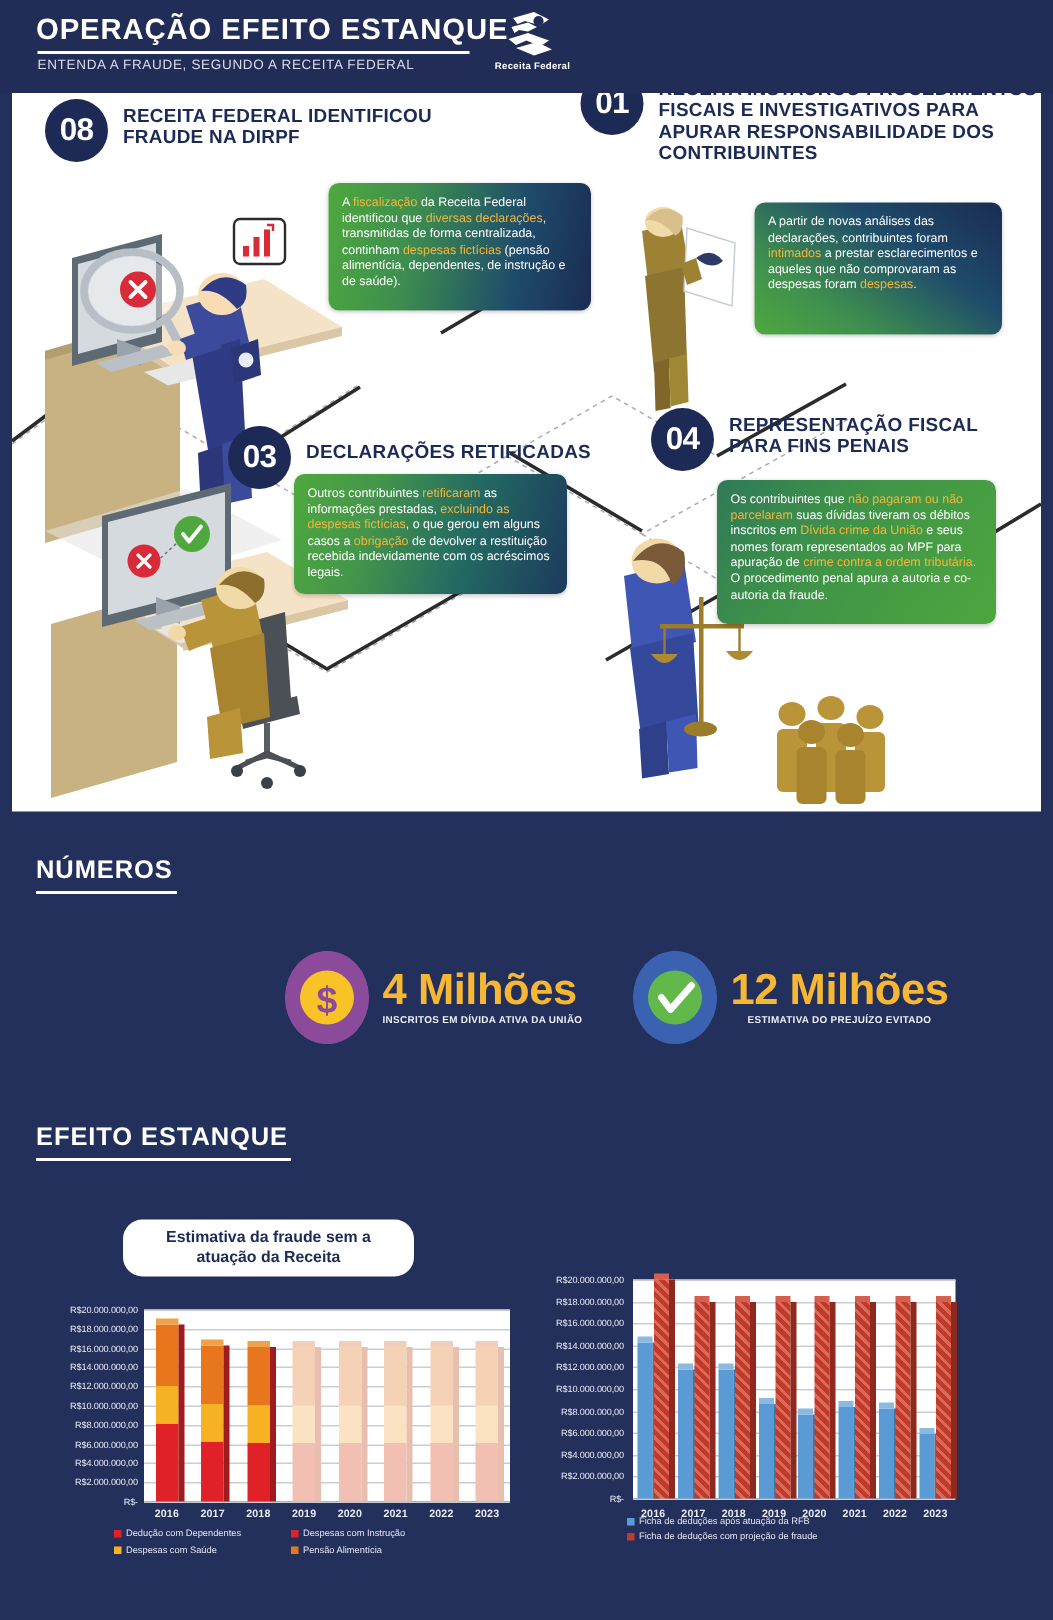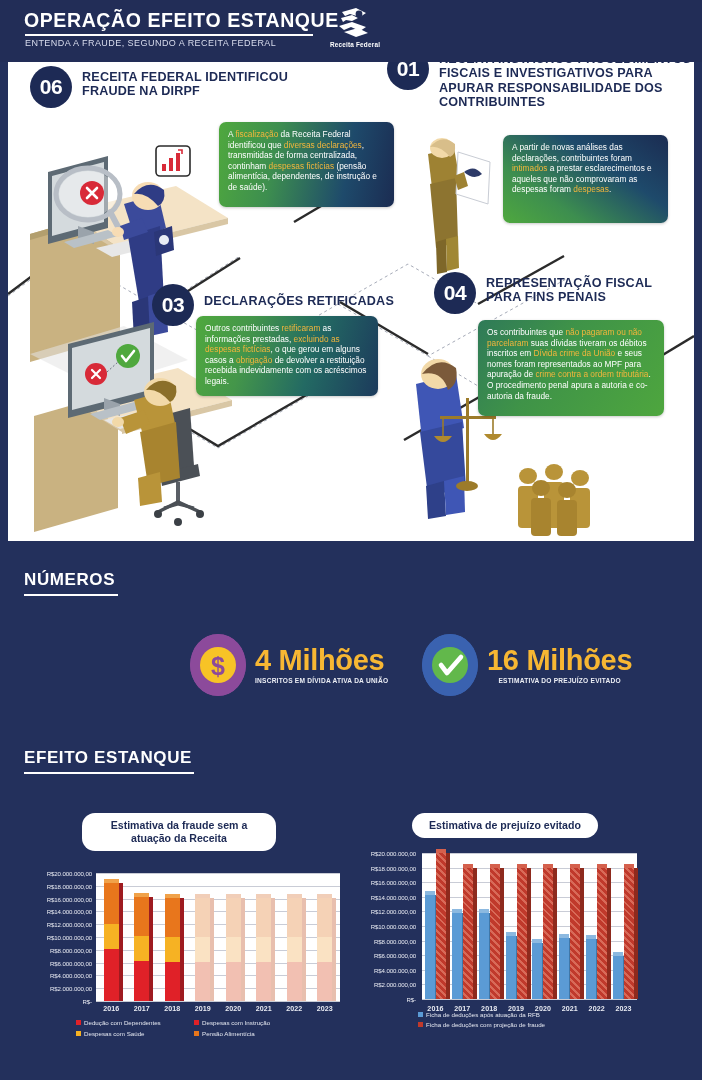--- a/index.html
+++ b/index.html
@@ -331,21 +331,21 @@
         <path d="M9 12 L20 9 L26 12 L20 15 L14 14 L11 16 Z" fill="#ffffff"></path>
         <path d="M7 20 L20 16 L34 21 L28 25 L19 21 L12 24 Z" fill="#ffffff"></path>
         <path d="M12 26 L26 22 L36 27 L24 31 Z" fill="#ffffff"></path>
         <circle cx="27" cy="8" r="3.4" fill="#222d57"></circle>
       </svg>
       <div class="logo-text">Receita Federal</div>
     </div>
   </div>
 
   <div class="step" style="left:30px; top:66px;">
-    <div class="badge">06</div>
+    <div class="badge">08</div>
     <div class="step-title" style="width:230px;">RECEITA FEDERAL IDENTIFICOU
 FRAUDE NA DIRPF</div>
   </div>
   <div class="cbox g-lr" style="left:179px; top:122px; width:175px; height:85px;">A <em>fiscalização</em> da Receita Federal identificou que <em>diversas declarações</em>, transmitidas de forma centralizada, continham <em>despesas fictícias</em> (pensão alimentícia, dependentes, de instrução e de saúde).</div>
 
   <div class="step" style="left:387px; top:48px;">
     <div class="badge">01</div>
     <div class="step-title" style="width:270px;">RECEITA INSTAUROU PROCEDIMENTOS
 FISCAIS E INVESTIGATIVOS PARA
 APURAR RESPONSABILIDADE DOS
@@ -386,21 +386,21 @@
 
   <div class="stat" style="left:422px; top:634px;">
     <div class="stat-ico" style="background:#3a62b0;">
       <svg viewBox="0 0 56 62" width="56" height="62">
         <ellipse cx="28" cy="31" rx="28" ry="31" fill="#3a62b0"></ellipse>
         <circle cx="28" cy="31" r="18" fill="#62b84b"></circle>
         <path d="M19 31 l6 8 l14 -16" stroke="#ffffff" stroke-width="4.6" fill="none" stroke-linecap="round" stroke-linejoin="round"></path>
       </svg>
     </div>
     <div class="stat-txt">
-      <div class="stat-num">16 Milhões</div>
+      <div class="stat-num">12 Milhões</div>
       <div class="stat-lbl">ESTIMATIVA DO PREJUÍZO EVITADO</div>
     </div>
   </div>
 
   <div class="sec-head" style="left:24px; top:748px;">EFEITO ESTANQUE</div>
   <div class="sec-rule" style="left:24px; top:772px; width:170px;"></div>
 
   <div class="chart" style="left:8px; top:805px; width:340px; height:250px;">
     <div class="chart-title-pill" style="left:74px; top:8px; width:194px;">Estimativa da fraude sem a
 atuação da Receita</div>
@@ -510,21 +510,20 @@
           <span>Despesas com Saúde</span>
         </div>
         <div class="leg-item" style="left: 118px; top: 11px;">
           <span class="leg-sw" style="background: rgb(232, 118, 28);"></span>
           <span>Pensão Alimentícia</span>
         </div>
       </div>
   </div>
 
   <div class="chart" style="left:352px; top:805px; width:348px; height:250px;">
-    <div class="chart-title-pill" style="left:60px; top:8px; width:186px;">Estimativa de prejuízo evitado</div>
     <div id="chart2-yticks">
         <div class="ytick" style="left: 0px; width: 64px; top: 45px;">R$20.000.000,00</div>
         <div class="ytick" style="left: 0px; width: 64px; top: 59.6px;">R$18.000.000,00</div>
         <div class="ytick" style="left: 0px; width: 64px; top: 74.2px;">R$16.000.000,00</div>
         <div class="ytick" style="left: 0px; width: 64px; top: 88.8px;">R$14.000.000,00</div>
         <div class="ytick" style="left: 0px; width: 64px; top: 103.4px;">R$12.000.000,00</div>
         <div class="ytick" style="left: 0px; width: 64px; top: 118px;">R$10.000.000,00</div>
         <div class="ytick" style="left: 0px; width: 64px; top: 132.6px;">R$8.000.000,00</div>
         <div class="ytick" style="left: 0px; width: 64px; top: 147.2px;">R$6.000.000,00</div>
         <div class="ytick" style="left: 0px; width: 64px; top: 161.8px;">R$4.000.000,00</div>

